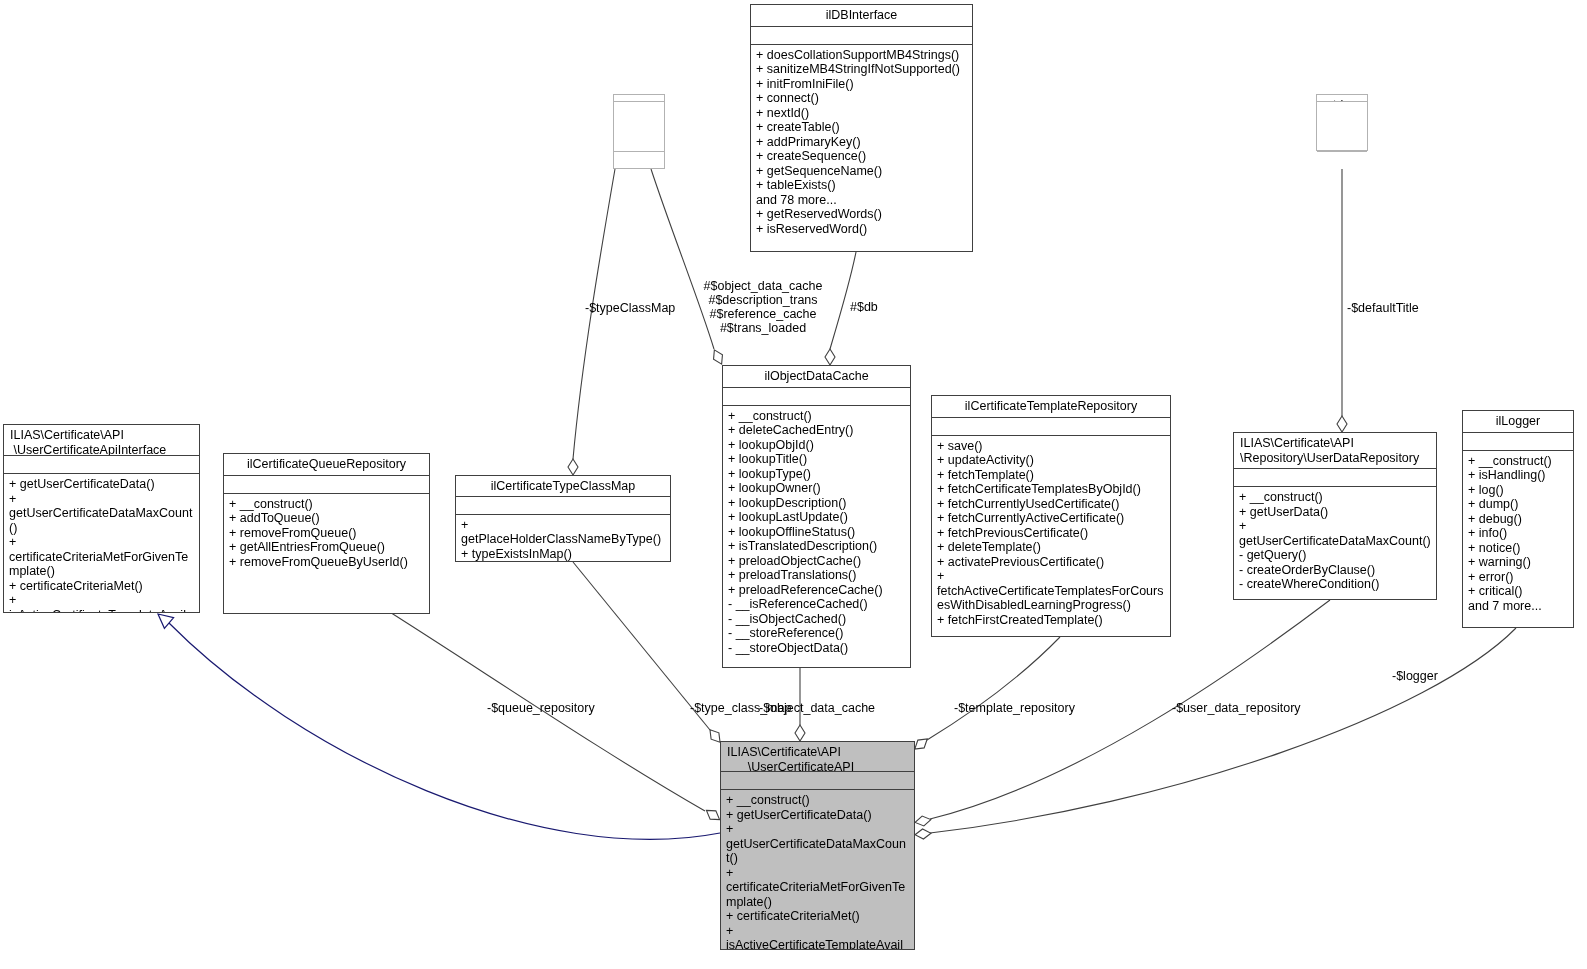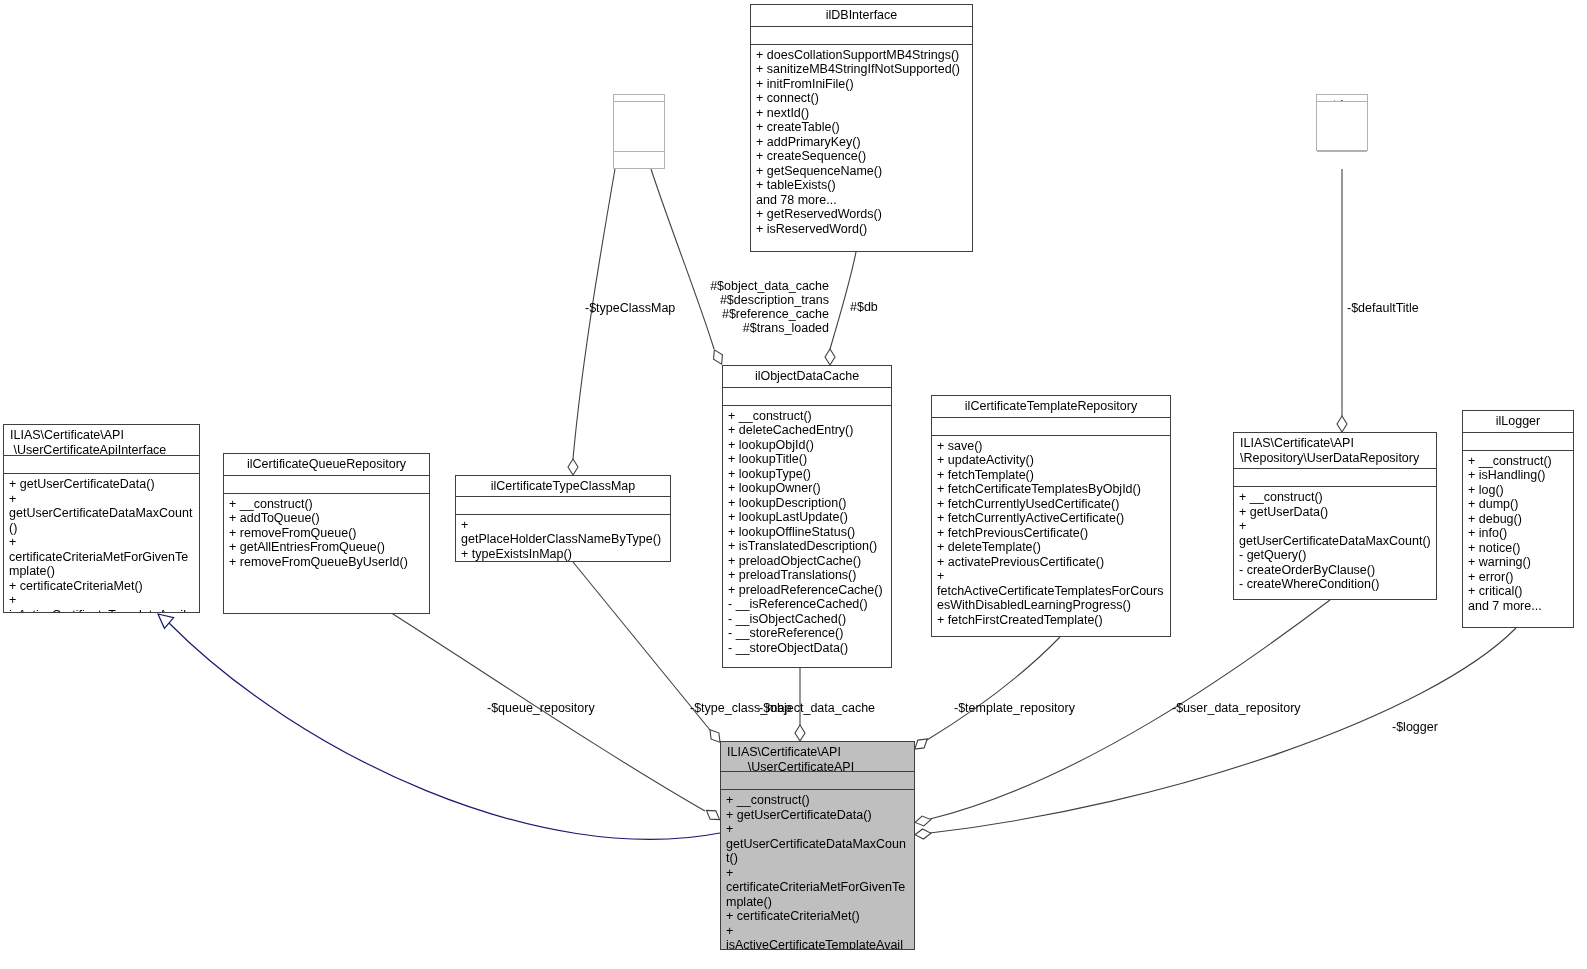--- a/index.html
+++ b/index.html
@@ -45,21 +45,21 @@
     overflow-wrap:anywhere;
     overflow:hidden;
   }
   .edge-label{
     position:absolute;
     z-index:2;
     font-size:12.5px;
     line-height:1.12;
     white-space:pre-line;
   }
-  .edge-label.center-text{text-align:right;}
+  .edge-label.center-text{text-align:center;}
 </style>
 </head>
 <body>
 
 <div id="canvas">
 
   <svg id="edges" width="1587" height="969" viewBox="0 0 1587 969">
 
     <g>
       <path d="M615,169 C601,250 582,360 573,459" fill="none" stroke="#404040" stroke-width="1.1"></path>
@@ -159,21 +159,21 @@
 + removeFromQueueByUserId()</div>
   </div>
 
   <div class="uml-box" style="left:455px;top:475px;width:216px;height:87px">
     <div class="uml-title center">ilCertificateTypeClassMap</div>
     <div class="uml-attrs"></div>
     <div class="uml-methods">+ getPlaceHolderClassNameByType()
 + typeExistsInMap()</div>
   </div>
 
-  <div class="uml-box" style="left:722px;top:365px;width:170px;height:303px">
+  <div class="uml-box" style="left:722px;top:365px;width:189px;height:303px">
     <div class="uml-title center">ilObjectDataCache</div>
     <div class="uml-attrs"></div>
     <div class="uml-methods">+ __construct()
 + deleteCachedEntry()
 + lookupObjId()
 + lookupTitle()
 + lookupType()
 + lookupOwner()
 + lookupDescription()
 + lookupLastUpdate()
@@ -250,15 +250,15 @@
 #$description_trans
 #$reference_cache
 #$trans_loaded</div>
   <div class="edge-label" style="left:850px;top:300px">#$db</div>
   <div class="edge-label" style="left:1347px;top:301px">-$defaultTitle</div>
   <div class="edge-label" style="left:487px;top:701px">-$queue_repository</div>
   <div class="edge-label" style="left:690px;top:701px">-$type_class_map</div>
   <div class="edge-label" style="left:759px;top:701px">-$object_data_cache</div>
   <div class="edge-label" style="left:954px;top:701px">-$template_repository</div>
   <div class="edge-label" style="left:1172px;top:701px">-$user_data_repository</div>
-  <div class="edge-label" style="left:1392px;top:720px">-$logger</div>
+  <div class="edge-label" style="left:1392px;top:669px">-$logger</div>
 
 </div>
 
 </body></html>

